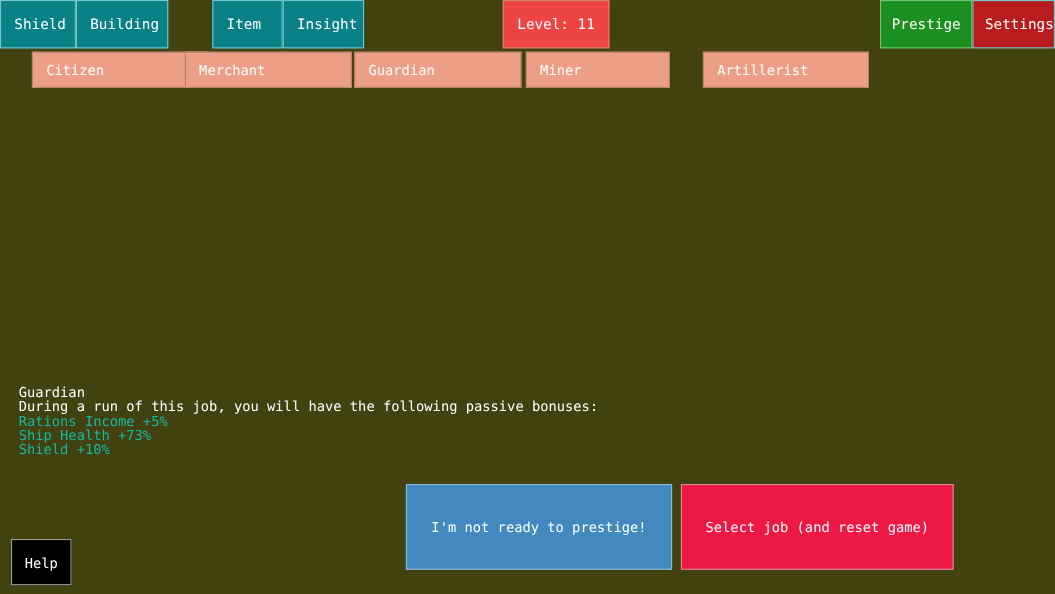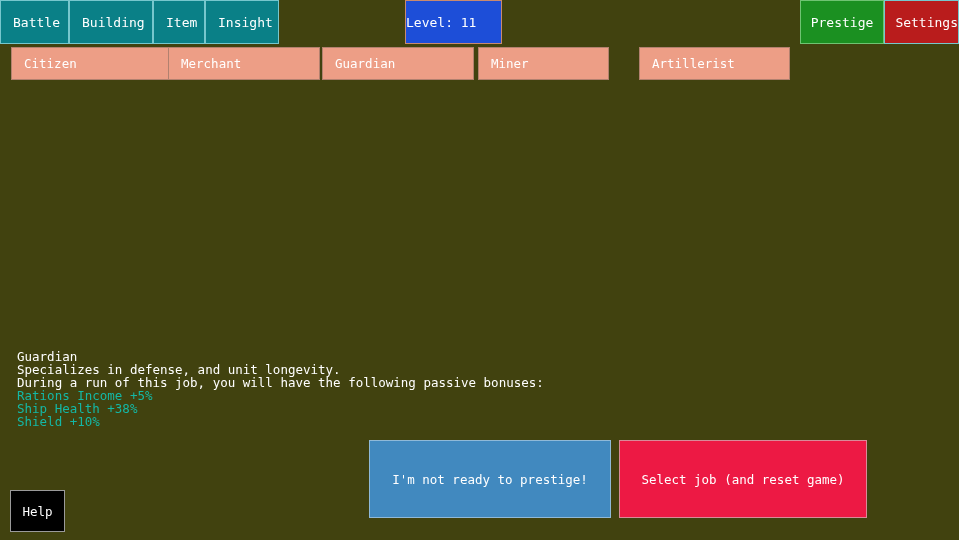--- a/index.html
+++ b/index.html
@@ -35,34 +35,35 @@
     font-size: 13px;
     display: flex;
     align-items: center;
     padding-left: 12px;
     padding-right: 12px;
     white-space: nowrap;
     letter-spacing: 0px;
   }
   .nav-tab.w-battle   { width: 69px; }
   .nav-tab.w-building { width: 84px; }
-  .nav-tab.w-item     { width: 52px; }
+  .nav-tab.w-item     { width: 64px; margin-left: 40px; }
   .nav-tab.w-insight  { width: 74px; }
   .nav-tab.w-science  { width: 80px; }
 
   #nav-spacer-1 { width: 126px; }
   #level-badge {
     width: 97px;
-    background: #1d4ed8;
+    background: #ef4444;
     border: 1px solid #c98a6f;
     box-sizing: border-box;
     color: #ffffff;
     font-size: 13px;
     display: flex;
     align-items: center;
+    justify-content: center;
     white-space: nowrap;
   }
   #nav-spacer-2 { flex: 1 1 auto; }
   #prestige-btn {
     width: 84px;
     background: #1b9021;
     border: 1px solid #6fc372;
     box-sizing: border-box;
     color: #ffffff;
     font-size: 13px;
@@ -173,21 +174,21 @@
     justify-content: center;
     white-space: nowrap;
   }
 </style>
 </head>
 <body style="background: rgb(65, 66, 15);">
 
 <div id="nav-row">
 
   <div class="nav-tab w-battle">
-    <span>Battle</span>
+    <span>Shield</span>
   </div>
   <div class="nav-tab w-building">
     <span>Building</span>
   </div>
   <div class="nav-tab w-item">
     <span>Item</span>
   </div>
   <div class="nav-tab w-insight">
     <span>Insight</span>
   </div>
@@ -202,43 +203,42 @@
 
   <div id="prestige-btn">
     <span>Prestige</span>
   </div>
   <div id="settings-btn">
     <span>Settings</span>
   </div>
 </div>
 
 <div id="job-row">
-  <div class="job-btn" style="left: 11px; width: 160px;">
+  <div class="job-btn" style="left: 29px; width: 160px;">
     <span>Citizen</span>
   </div>
   <div class="job-btn" style="left: 168px; width: 152px;">
     <span>Merchant</span>
   </div>
   <div class="job-btn" style="left: 322px; width: 152px;">
     <span>Guardian</span>
   </div>
   <div class="job-btn" style="left: 478px; width: 131px;">
     <span>Miner</span>
   </div>
   <div class="job-btn" style="left: 639px; width: 151px;">
     <span>Artillerist</span>
   </div>
 </div>
 
 <div id="description">
   <div class="line" id="desc-title">Guardian</div>
-  <div class="line" id="desc-summary">Specializes in defense, and unit longevity.</div>
   <div class="line" id="desc-intro">During a run of this job, you will have the following passive bonuses:</div>
   <div class="bonus-line">Rations Income +5%</div>
-  <div class="bonus-line">Ship Health +38%</div>
+  <div class="bonus-line">Ship Health +73%</div>
   <div class="bonus-line">Shield +10%</div>
 </div>
 
 <div id="btn-not-ready">
   <span>I'm not ready to prestige!</span>
 </div>
 
 <div id="btn-select-job">
   <span>Select job (and reset game)</span>
 </div>

